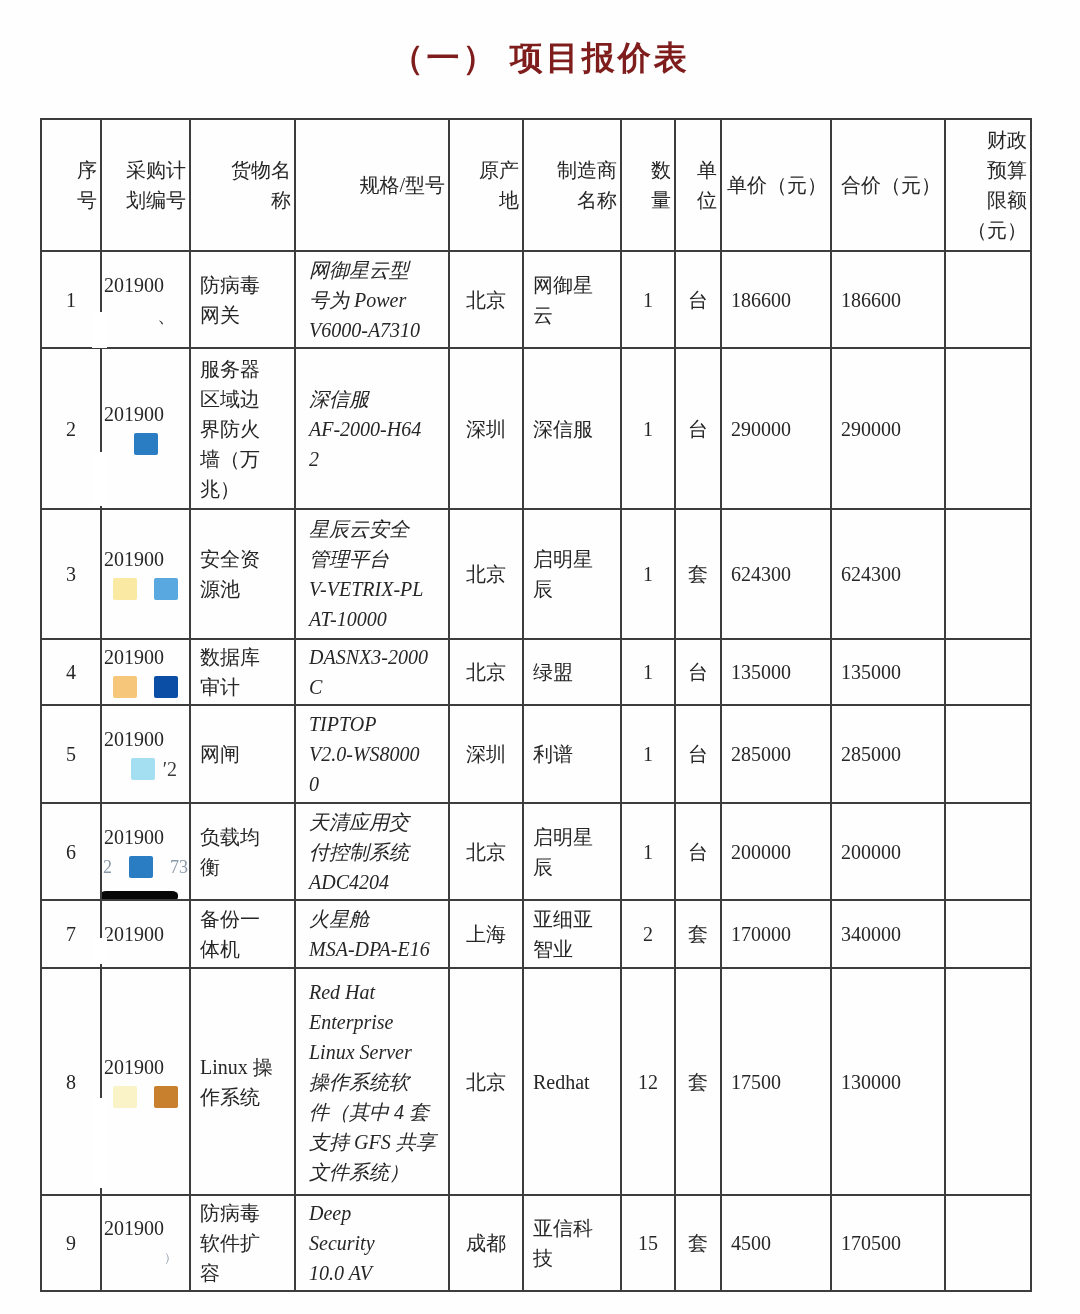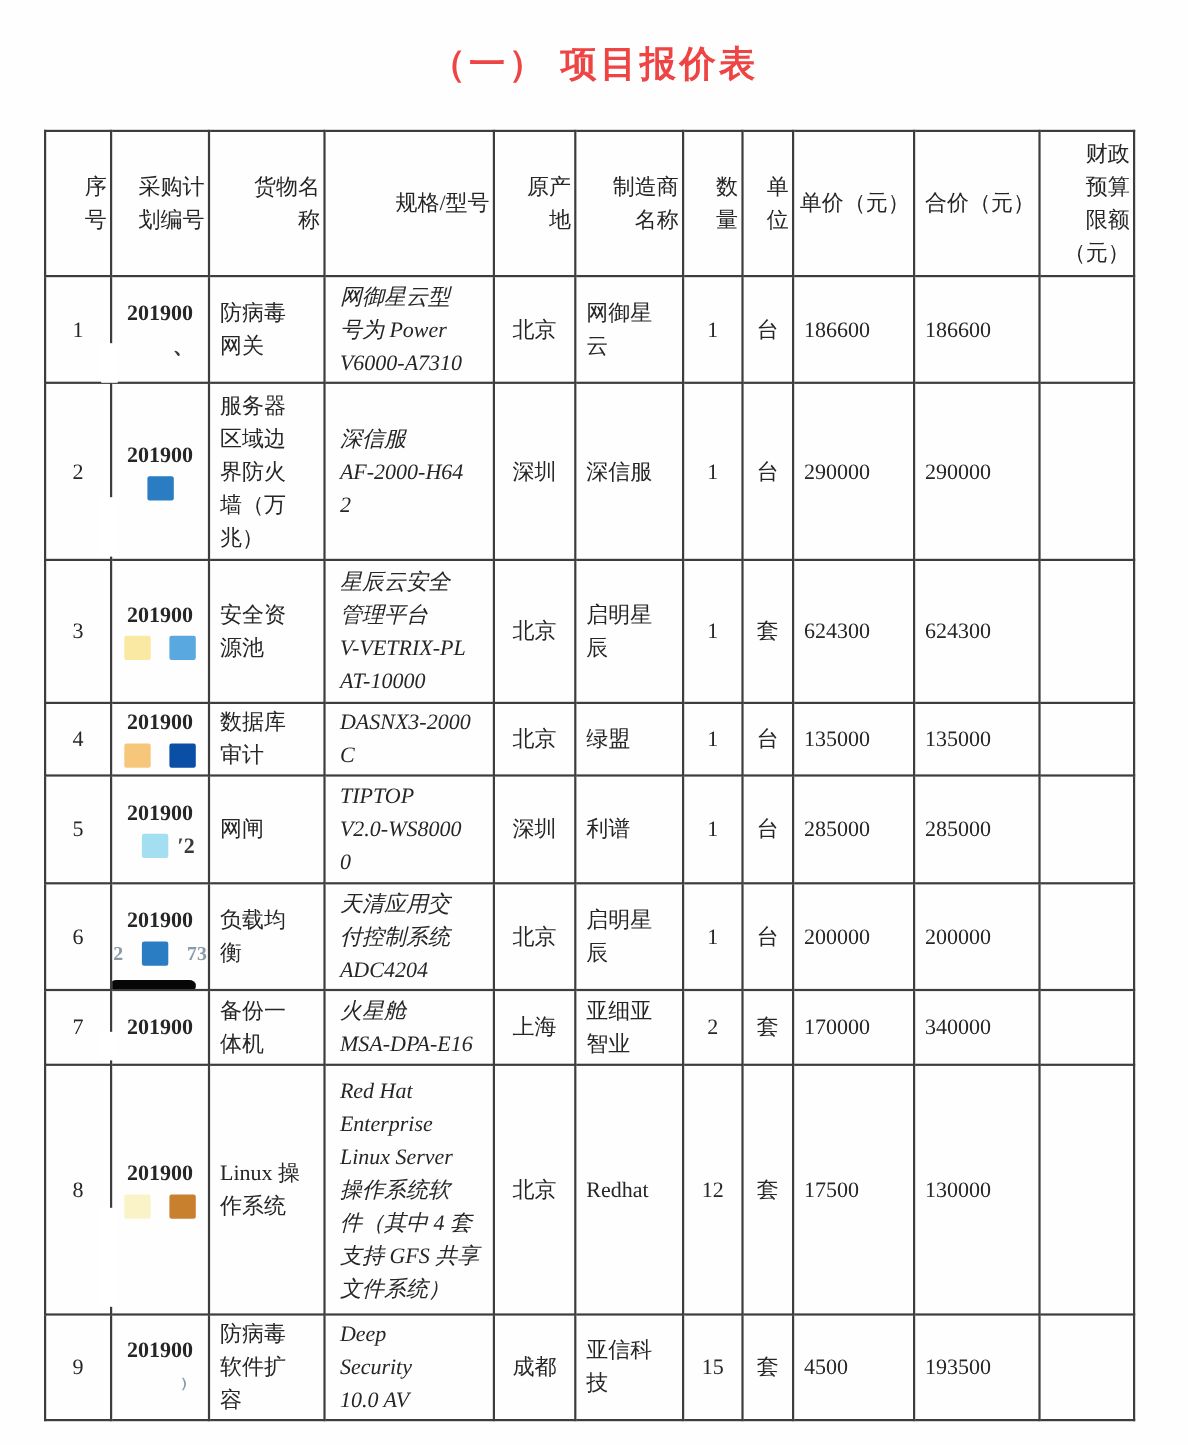--- a/index.html
+++ b/index.html
@@ -2,21 +2,21 @@
 <html><head>
 <meta charset="utf-8">
 <style>
   html,body{margin:0;padding:0;background:#ffffff;}
   .page{
     position:relative;width:1080px;height:1314px;background:#fefefe;
     font-family:"Liberation Serif","DejaVu Serif",serif;color:#262626;overflow:hidden;
   }
   .title{
     position:absolute;top:36px;left:0;width:100%;text-align:center;
-    font-size:33px;font-weight:bold;letter-spacing:3px;color:#ef4444;
+    font-size:33px;font-weight:bold;letter-spacing:3px;color:#7f1d1d;
   }
   table.quote{
     position:absolute;left:40px;top:118px;width:990px;
     border-collapse:collapse;table-layout:fixed;
   }
   .quote th,.quote td{
     border:2px solid #3d3d3d;font-size:20px;line-height:30px;
     vertical-align:middle;padding:2px 9px;color:#262626;font-weight:normal;
     overflow:hidden;
   }
@@ -28,21 +28,21 @@
   tbody tr:nth-child(4){height:64px;}
   tbody tr:nth-child(5){height:98px;}
   tbody tr:nth-child(6){height:97px;}
   tbody tr:nth-child(7){height:68px;}
   tbody tr:nth-child(8){height:227px;}
   tbody tr:nth-child(9){height:96px;}
   td.c{text-align:center;padding:2px 2px;}
   td.r{text-align:left;padding-right:11px;}
   td.pre{white-space:pre-line;text-align:left;}
   td.spec{padding-left:13px;font-style:italic;}
-  td.plan{text-align:center;padding:2px 2px;position:relative;font-weight:bold;}
+  td.plan{text-align:left;padding:2px 2px;position:relative;}
   .marks{display:flex;justify-content:center;align-items:center;gap:17px;height:30px;}
   .marks.right{justify-content:flex-end;padding-right:10px;gap:8px;}
   .sq{display:inline-block;width:24px;height:22px;border-radius:2px;flex:0 0 auto;}
   .mark-text{font-size:20px;color:#3a3a3a;}
   .faint{font-size:18px;color:#8a99a8;}
   .blob{
     position:absolute;left:-2px;bottom:-2px;width:78px;height:10px;
     background:#070707;border-radius:6px / 4px;
   }
   .patch{position:absolute;background:#ffffff;}
@@ -291,21 +291,21 @@
 容</td>
           <td class="pre spec">Deep
 Security
 10.0 AV</td>
           <td class="c">成都</td>
           <td class="pre">亚信科
 技</td>
           <td class="c">15</td>
           <td class="c">套</td>
           <td class="r">4500</td>
-          <td class="r">193500</td>
+          <td class="r">170500</td>
           <td class="c"></td>
         </tr>
       </tbody>
   </table>
 
   <div class="patch" id="patch-1"></div>
   <div class="patch" id="patch-2"></div>
   <div class="patch" id="patch-3"></div>
   <div class="patch" id="patch-4"></div>
 </div>

